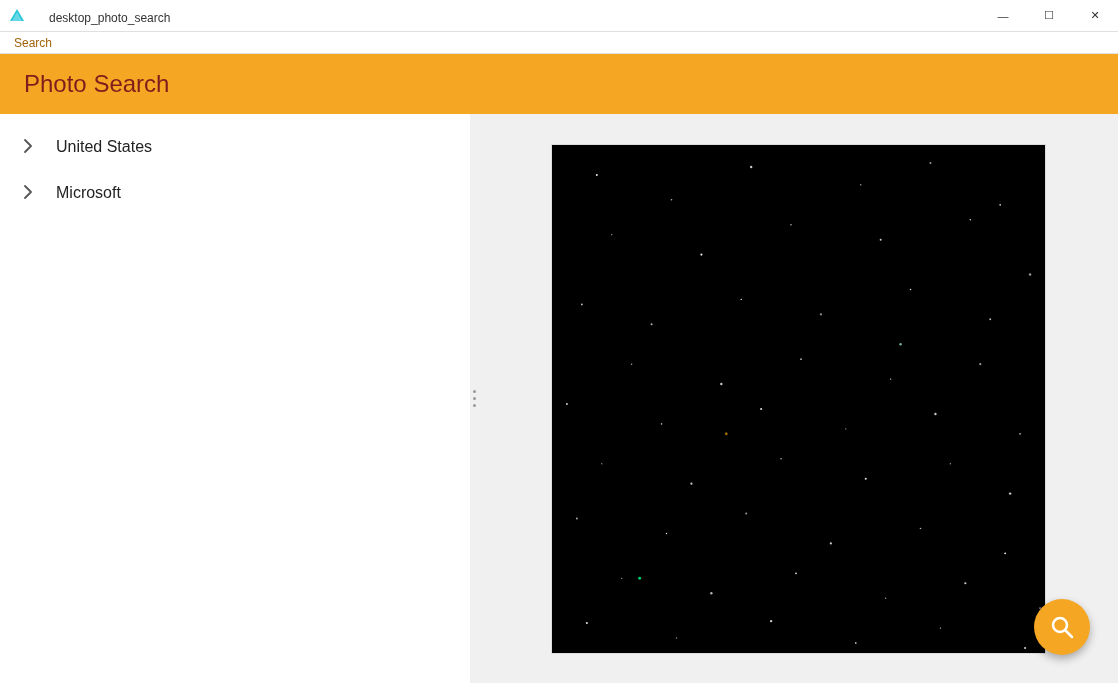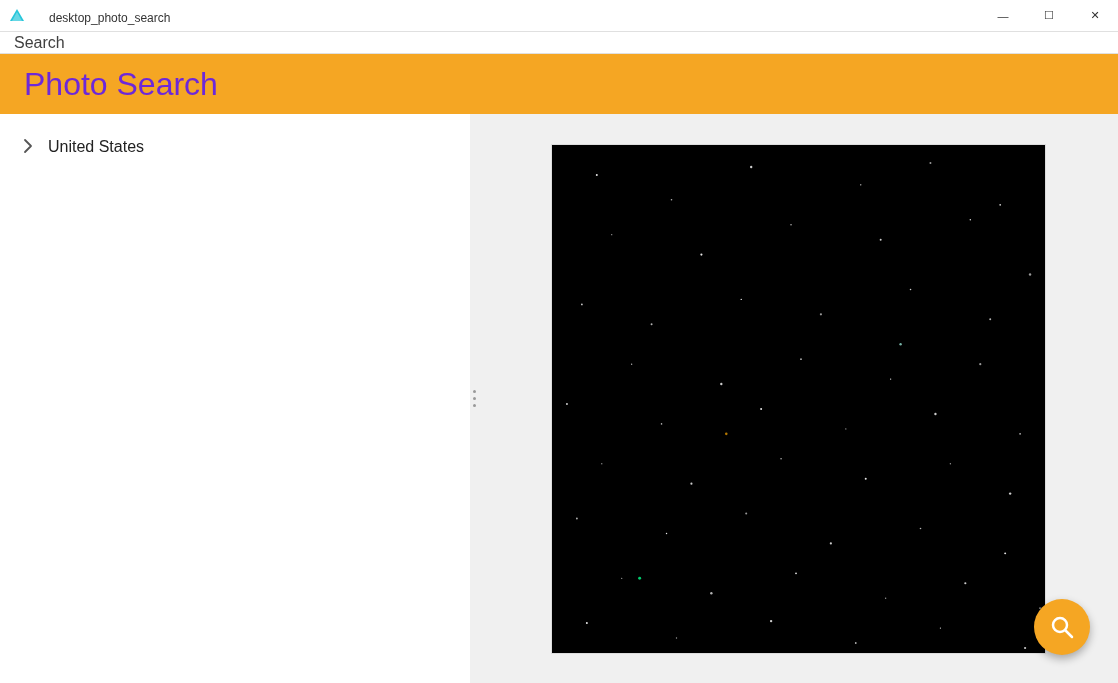--- a/index.html
+++ b/index.html
@@ -56,41 +56,41 @@
     
     .menubar {
       height: 22px;
       background: #fff;
       display: flex;
       align-items: center;
       padding: 0 8px;
       border-bottom: 1px solid #e0e0e0;
     }
     .menubar-item {
-      font-size: 16px;
-      color: #404040;
+      font-size: 12px;
+      color: #a16207;
       padding: 0 6px;
       cursor: pointer;
       height: 22px;
       display: flex;
       align-items: center;
     }
 
     
     .app-header {
       background: #F5A623;
       height: 60px;
       display: flex;
       align-items: center;
       padding: 0 24px;
     }
     .app-header-title {
-      font-size: 32px;
+      font-size: 24px;
       font-weight: 400;
-      color: #6d28d9;
+      color: #7f1d1d;
     }
 
     
     .main-content {
       display: flex;
       height: calc(683px - 32px - 22px - 60px);
       position: relative;
     }
 
     
@@ -98,21 +98,21 @@
       width: 470px;
       background: #fff;
       padding: 10px 0;
       flex-shrink: 0;
     }
     .sidebar-item {
       display: flex;
       align-items: flex-start;
       padding: 14px 20px;
       cursor: pointer;
-      gap: 12px;
+      gap: 20px;
     }
     .chevron-icon {
       width: 16px;
       height: 16px;
       display: flex;
       align-items: center;
       justify-content: center;
       flex-shrink: 0;
     }
     .chevron-icon svg {
@@ -223,20 +223,28 @@
 <div class="main-content">
 
   <div class="sidebar">
     <div class="sidebar-item">
       <span class="chevron-icon">
         <svg viewBox="0 0 10 16" fill="none">
           <polyline points="2,2 8,8 2,14" stroke="#555" stroke-width="1.8" fill="none" stroke-linecap="round" stroke-linejoin="round"></polyline>
         </svg>
       </span>
       <span class="sidebar-item-label">United States</span>
+    </div>
+    <div class="sidebar-item">
+      <span class="chevron-icon">
+        <svg viewBox="0 0 10 16" fill="none">
+          <polyline points="2,2 8,8 2,14" stroke="#555" stroke-width="1.8" fill="none" stroke-linecap="round" stroke-linejoin="round"></polyline>
+        </svg>
+      </span>
+      <span class="sidebar-item-label">Microsoft</span>
     </div>
   </div>
 
   <div class="divider">
     <div class="divider-dot"></div>
     <div class="divider-dot"></div>
     <div class="divider-dot"></div>
   </div>
 
   <div class="photo-area">

